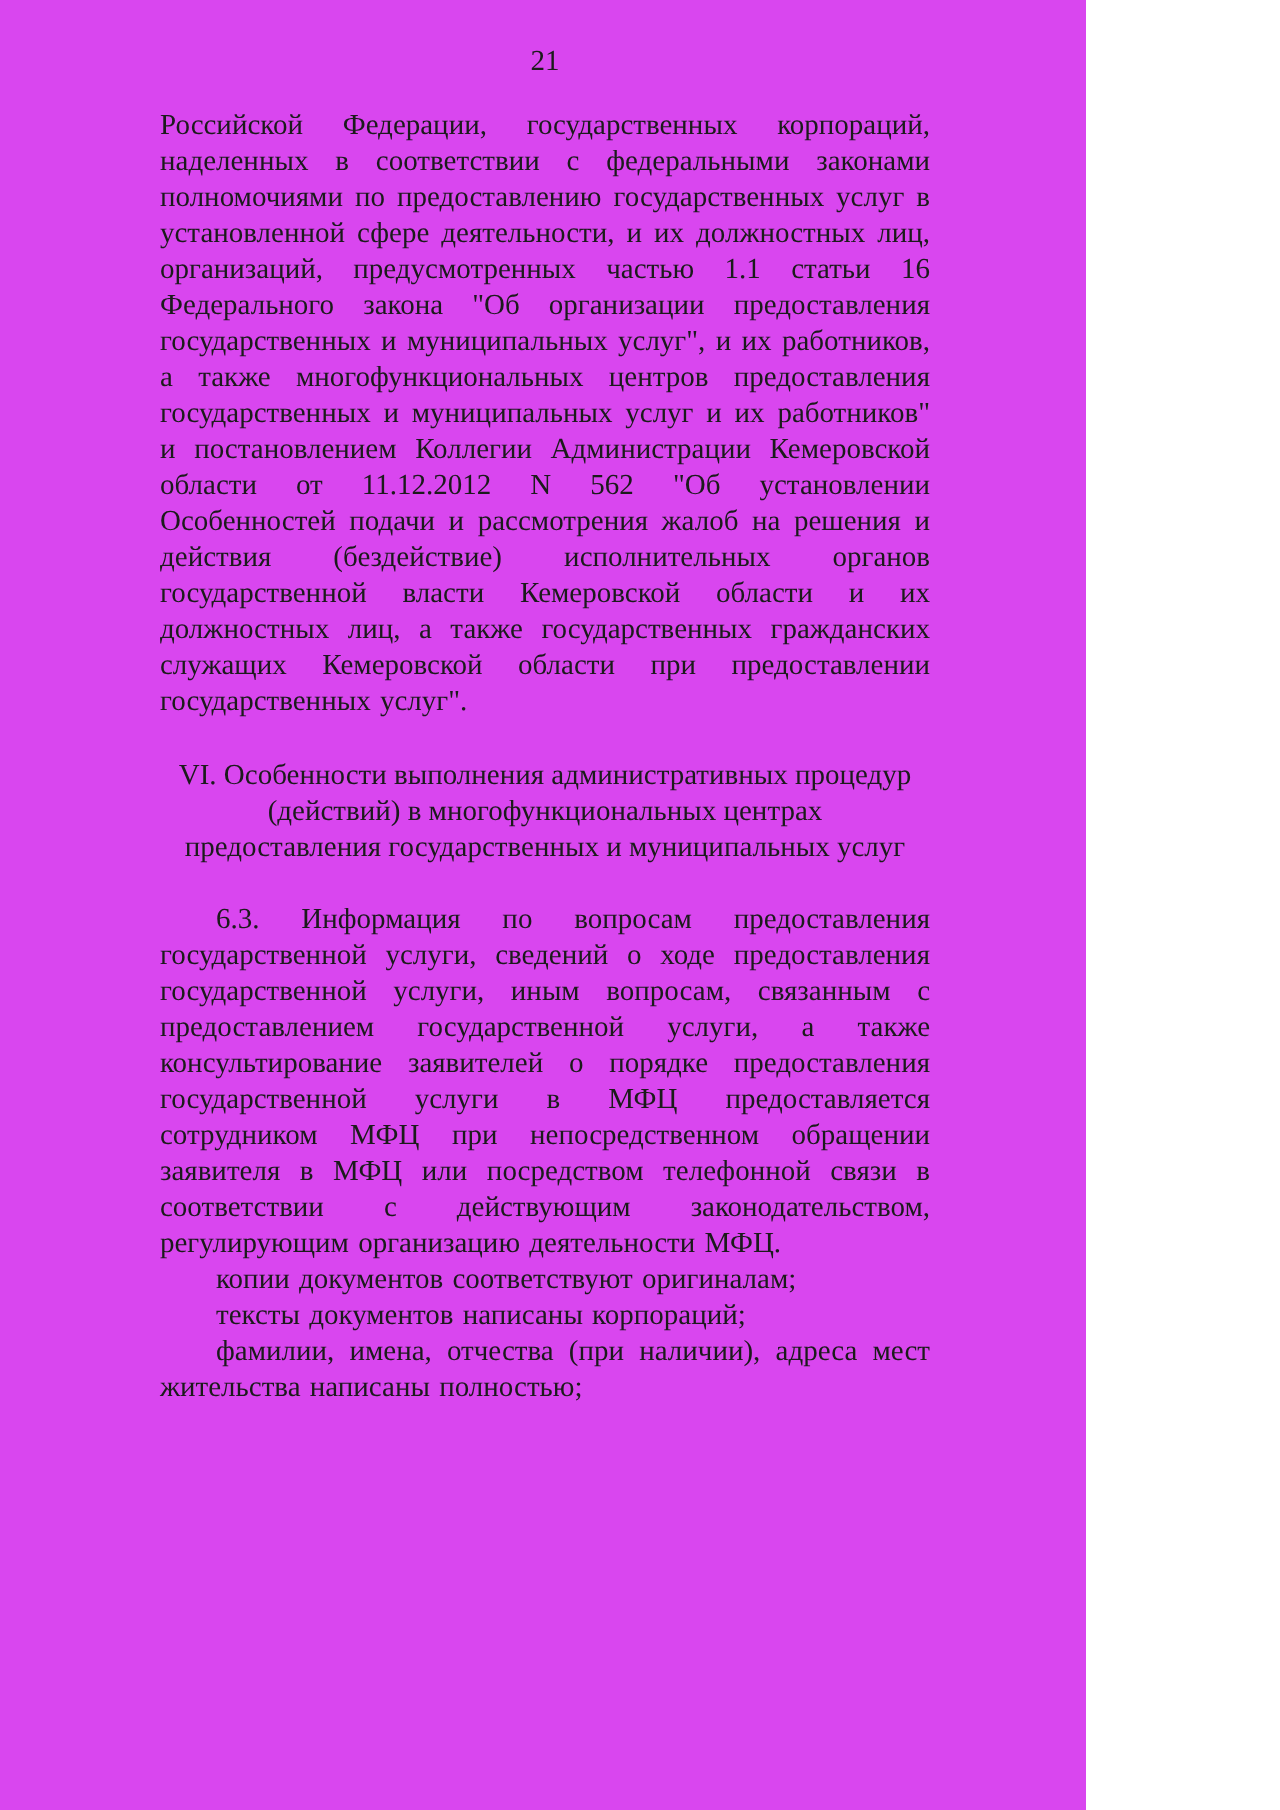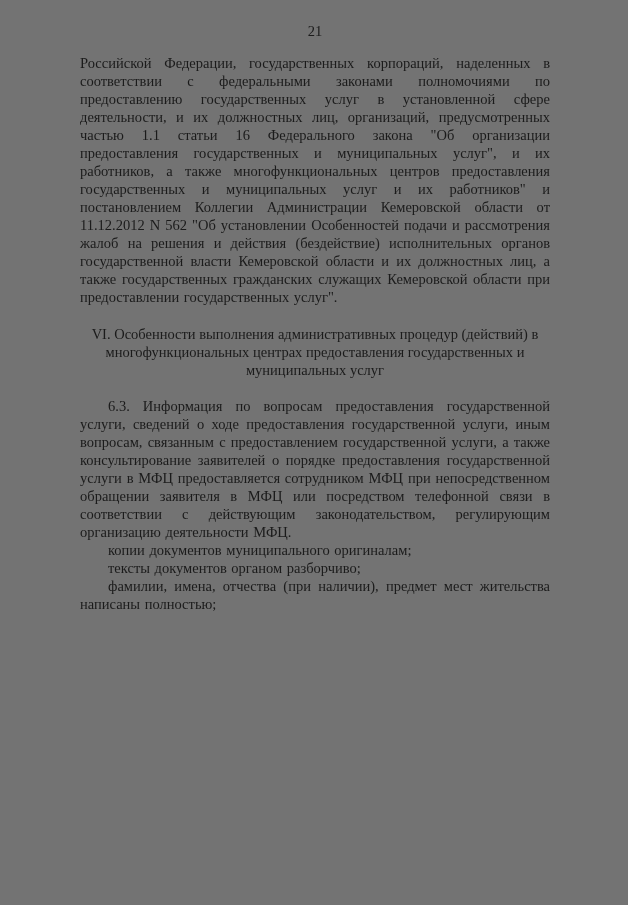--- a/index.html
+++ b/index.html
@@ -2,23 +2,23 @@
 <html lang="ru"><head>
 <meta charset="utf-8">
 <style>
   html, body {
     margin: 0;
     padding: 0;
     background: #ffffff;
   }
   .page {
     box-sizing: border-box;
-    width: 628px;
+    width: 543px;
     height: 905px;
-    background: #737373;
+    background: #d946ef;
     padding: 22px 78px 20px 80px;
     font-family: "Liberation Serif", "DejaVu Serif", serif;
     font-size: 14.5px;
     line-height: 18px;
     color: #1b1b1b;
     overflow: hidden;
   }
   .page-number {
     text-align: center;
     margin: 0 0 14px 0;
@@ -52,18 +52,18 @@
 
 
 
   <p class="para">6.3. Информация по вопросам предоставления государственной услуги, сведений о ходе предоставления государственной услуги, иным вопросам, связанным с предоставлением государственной услуги, а также консультирование заявителей о порядке предоставления государственной услуги в МФЦ предоставляется сотрудником МФЦ при непосредственном обращении заявителя в МФЦ или посредством телефонной связи в соответствии с действующим законодательством, регулирующим организацию деятельности МФЦ.</p>
 
 
 
 
 
 
-  <p class="para">копии документов муниципального оригиналам;</p>
+  <p class="para">копии документов соответствуют оригиналам;</p>
 
-  <p class="para">тексты документов органом разборчиво;</p>
+  <p class="para">тексты документов написаны корпораций;</p>
 
-  <p class="para">фамилии, имена, отчества (при наличии), предмет мест жительства написаны полностью;</p>
+  <p class="para">фамилии, имена, отчества (при наличии), адреса мест жительства написаны полностью;</p>
 </div>
 
 </body></html>

